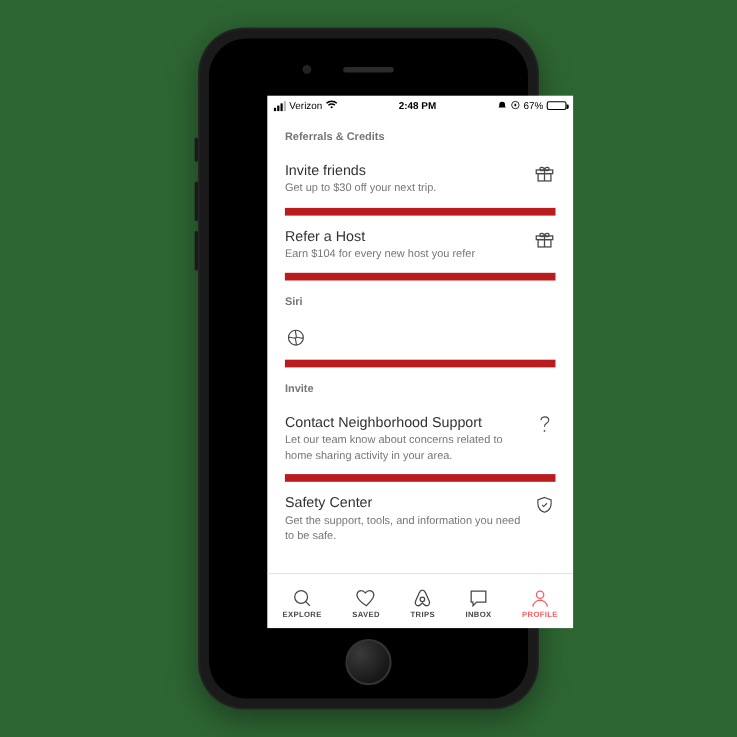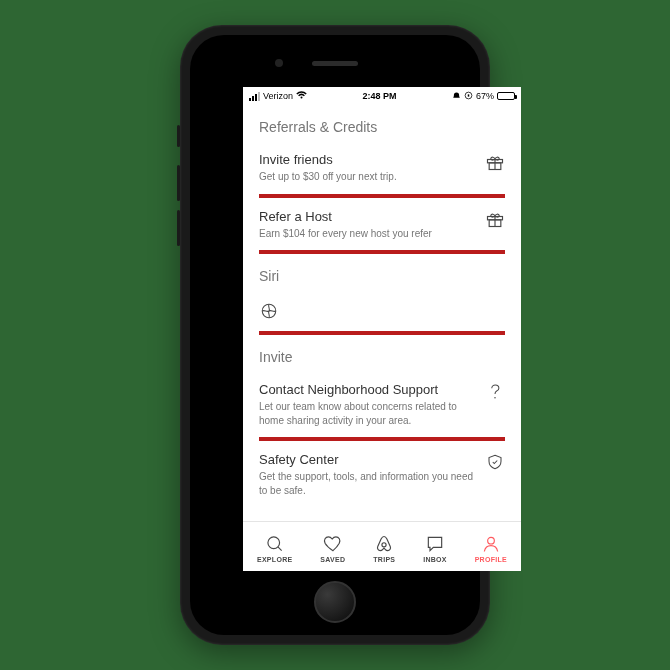--- a/index.html
+++ b/index.html
@@ -63,26 +63,26 @@
   .sig-bars span { width: 2px; background: #000; display: inline-block; }
   .sig-bars span:nth-child(1){height:3px;} .sig-bars span:nth-child(2){height:5px;}
   .sig-bars span:nth-child(3){height:7px;} .sig-bars span:nth-child(4){height:9px;background:#bbb;}
   .wifi { display:inline-block; }
   .batt { width: 18px; height: 8px; border: 1px solid #000; border-radius: 2px; position: relative; }
   .batt::after { content:''; position:absolute; right:-3px; top:2px; width:2px; height:4px; background:#000; border-radius:0 1px 1px 0; }
   .batt-fill { height:100%; width:67%; background:#000; }
 
   .content { flex: 1; overflow: hidden; padding: 0 16px; }
   .section-header {
-    font-size: 14px; color: #767676; margin-top: 14px; margin-bottom: 6px;
-    font-weight: 400;
+    font-size: 10px; color: #767676; margin-top: 14px; margin-bottom: 6px;
+    font-weight: 700;
   }
   .row {
     padding: 11px 0 10px 0;
-    border-bottom: 4px solid #b91c1c;
+    border-bottom: 7px solid #b91c1c;
     display: flex; align-items: flex-start; justify-content: space-between;
     gap: 10px;
   }
   .row:last-child { border-bottom: none; }
   .row-text { flex: 1; }
   .row-title { font-size: 13px; color: #333; font-weight: 400; margin-bottom: 3px; }
   .row-sub { font-size: 10px; color: #767676; line-height: 1.35; }
   .row-icon { width: 20px; height: 20px; flex-shrink: 0; display:flex; align-items:center; justify-content:center; color:#484848; }
 
   .tabbar {

